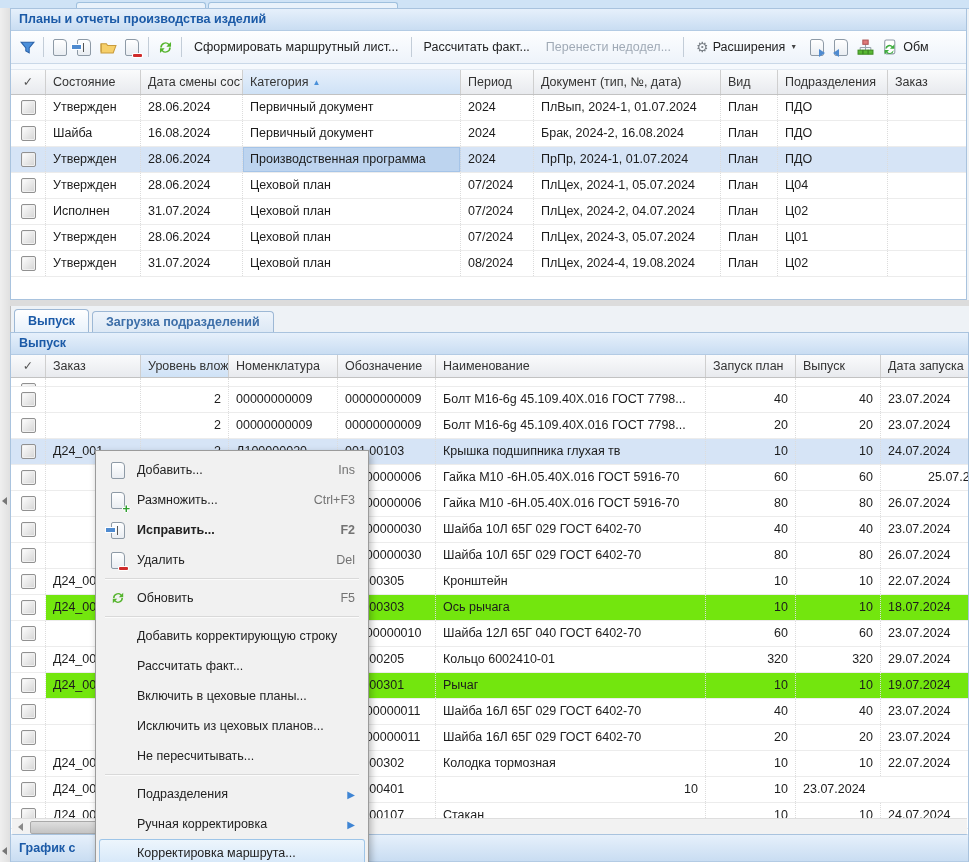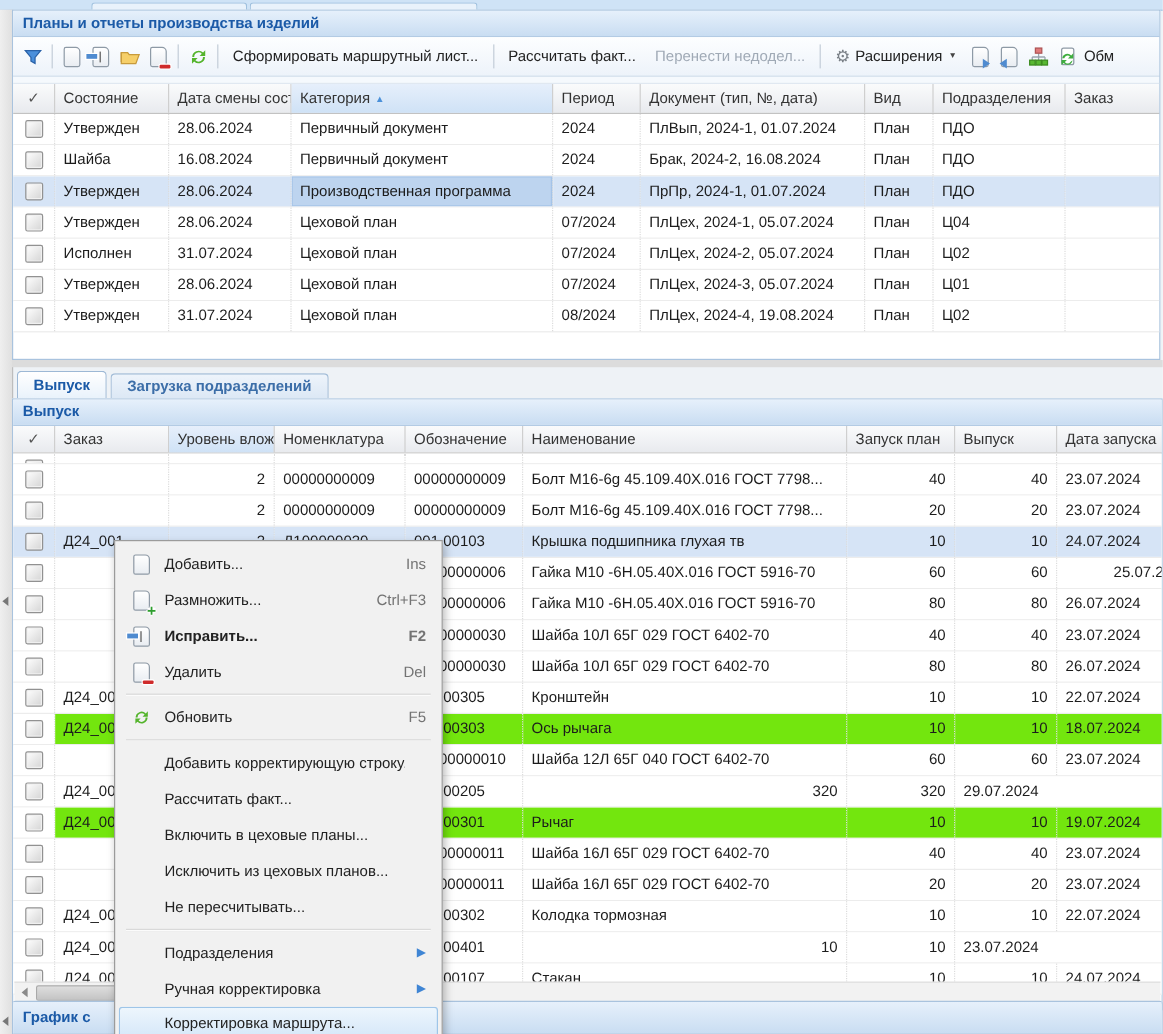--- a/index.html
+++ b/index.html
@@ -256,21 +256,21 @@
               <div class="c">Ц04</div>
               <div class="c" style="border-right:none;"></div>
             </div>
 
             <div class="trow">
               <div class="c c-check"><span class="cb"></span></div>
               <div class="c">Исполнен</div>
               <div class="c">31.07.2024</div>
               <div class="c c-cat">Цеховой план</div>
               <div class="c">07/2024</div>
-              <div class="c">ПлЦех, 2024-2, 05.07.2024</div>
+              <div class="c">ПлЦех, 2024-2, 04.07.2024</div>
               <div class="c">План</div>
               <div class="c">Ц02</div>
               <div class="c" style="border-right:none;"></div>
             </div>
 
             <div class="trow">
               <div class="c c-check"><span class="cb"></span></div>
               <div class="c">Утвержден</div>
               <div class="c">28.06.2024</div>
               <div class="c c-cat">Цеховой план</div>
@@ -454,20 +454,21 @@
               <div class="c num">60</div>
               <div class="c" style="border-right:none;">23.07.2024</div>
             </div>
 
             <div class="trow">
               <div class="c c-check"><span class="cb"></span></div>
               <div class="c">Д24_00</div>
               <div class="c num"></div>
               <div class="c"></div>
               <div class="c">001.00205</div>
+              <div class="c">Кольцо 6002410-01</div>
               <div class="c num">320</div>
               <div class="c num">320</div>
               <div class="c" style="border-right:none;">29.07.2024</div>
             </div>
 
             <div class="trow" data-hl="green">
               <div class="c c-check"><span class="cb"></span></div>
               <div class="c">Д24_00</div>
               <div class="c num"></div>
               <div class="c"></div>

